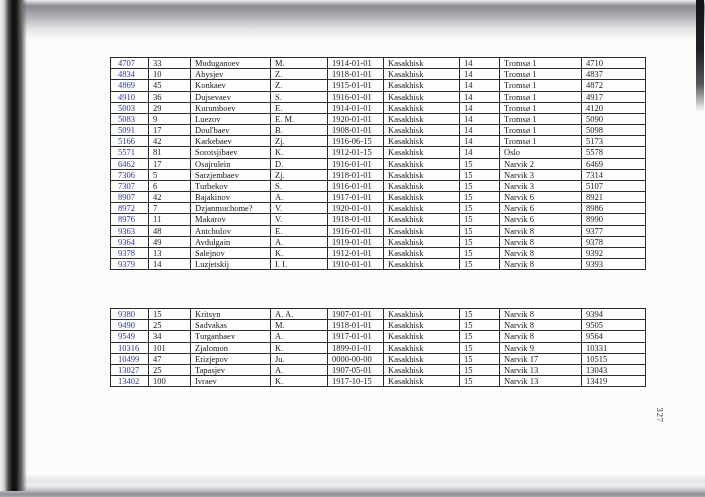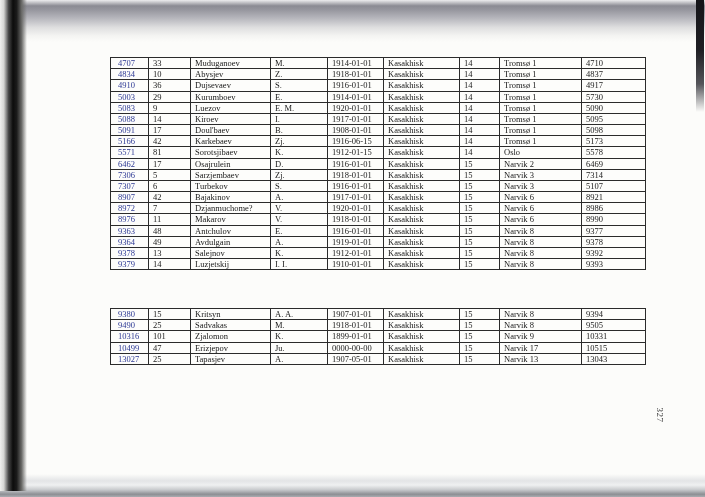--- a/index.html
+++ b/index.html
@@ -104,62 +104,62 @@
           <td>10</td>
           <td>Abysjev</td>
           <td>Z.</td>
           <td>1918-01-01</td>
           <td>Kasakhisk</td>
           <td>14</td>
           <td>Tromsø 1</td>
           <td>4837</td>
         </tr>
         <tr>
+          <td class="id-col">4869</td>
+          <td>45</td>
+          <td>Konkaev</td>
+          <td>Z.</td>
+          <td>1915-01-01</td>
+          <td>Kasakhisk</td>
+          <td>14</td>
+          <td>Tromsø 1</td>
+          <td>4872</td>
+        </tr>
+        <tr>
           <td class="id-col">4910</td>
           <td>36</td>
           <td>Dujsevaev</td>
           <td>S.</td>
           <td>1916-01-01</td>
           <td>Kasakhisk</td>
           <td>14</td>
           <td>Tromsø 1</td>
           <td>4917</td>
         </tr>
         <tr>
           <td class="id-col">5003</td>
           <td>29</td>
           <td>Kurumboev</td>
           <td>E.</td>
           <td>1914-01-01</td>
           <td>Kasakhisk</td>
           <td>14</td>
           <td>Tromsø 1</td>
-          <td>5730</td>
+          <td>4120</td>
         </tr>
         <tr>
           <td class="id-col">5083</td>
           <td>9</td>
           <td>Luezov</td>
           <td>E. M.</td>
           <td>1920-01-01</td>
           <td>Kasakhisk</td>
           <td>14</td>
           <td>Tromsø 1</td>
           <td>5090</td>
-        </tr>
-        <tr>
-          <td class="id-col">5088</td>
-          <td>14</td>
-          <td>Kiroev</td>
-          <td>I.</td>
-          <td>1917-01-01</td>
-          <td>Kasakhisk</td>
-          <td>14</td>
-          <td>Tromsø 1</td>
-          <td>5095</td>
         </tr>
         <tr>
           <td class="id-col">5091</td>
           <td>17</td>
           <td>Doul'baev</td>
           <td>B.</td>
           <td>1908-01-01</td>
           <td>Kasakhisk</td>
           <td>14</td>
           <td>Tromsø 1</td>
@@ -329,20 +329,31 @@
           <td>25</td>
           <td>Sadvakas</td>
           <td>M.</td>
           <td>1918-01-01</td>
           <td>Kasakhisk</td>
           <td>15</td>
           <td>Narvik 8</td>
           <td>9505</td>
         </tr>
         <tr>
+          <td class="id-col">9549</td>
+          <td>34</td>
+          <td>Turganbaev</td>
+          <td>A.</td>
+          <td>1917-01-01</td>
+          <td>Kasakhisk</td>
+          <td>15</td>
+          <td>Narvik 8</td>
+          <td>9564</td>
+        </tr>
+        <tr>
           <td class="id-col">10316</td>
           <td>101</td>
           <td>Zjalomon</td>
           <td>K.</td>
           <td>1899-01-01</td>
           <td>Kasakhisk</td>
           <td>15</td>
           <td>Narvik 9</td>
           <td>10331</td>
         </tr>
@@ -361,17 +372,28 @@
           <td class="id-col">13027</td>
           <td>25</td>
           <td>Tapasjev</td>
           <td>A.</td>
           <td>1907-05-01</td>
           <td>Kasakhisk</td>
           <td>15</td>
           <td>Narvik 13</td>
           <td>13043</td>
         </tr>
+        <tr>
+          <td class="id-col">13402</td>
+          <td>100</td>
+          <td>Ivraev</td>
+          <td>K.</td>
+          <td>1917-10-15</td>
+          <td>Kasakhisk</td>
+          <td>15</td>
+          <td>Narvik 13</td>
+          <td>13419</td>
+        </tr>
       </tbody>
   </table>
 
   <div class="page-number">327</div>
 </div>
 
 </body></html>

